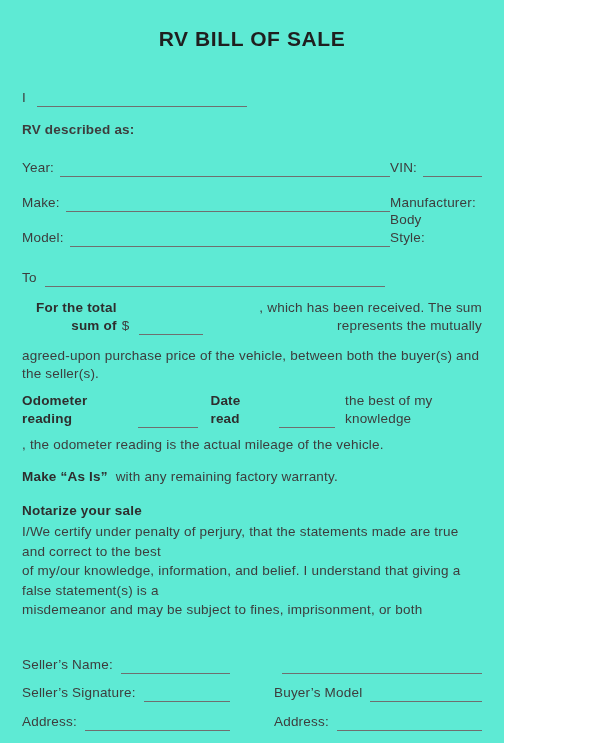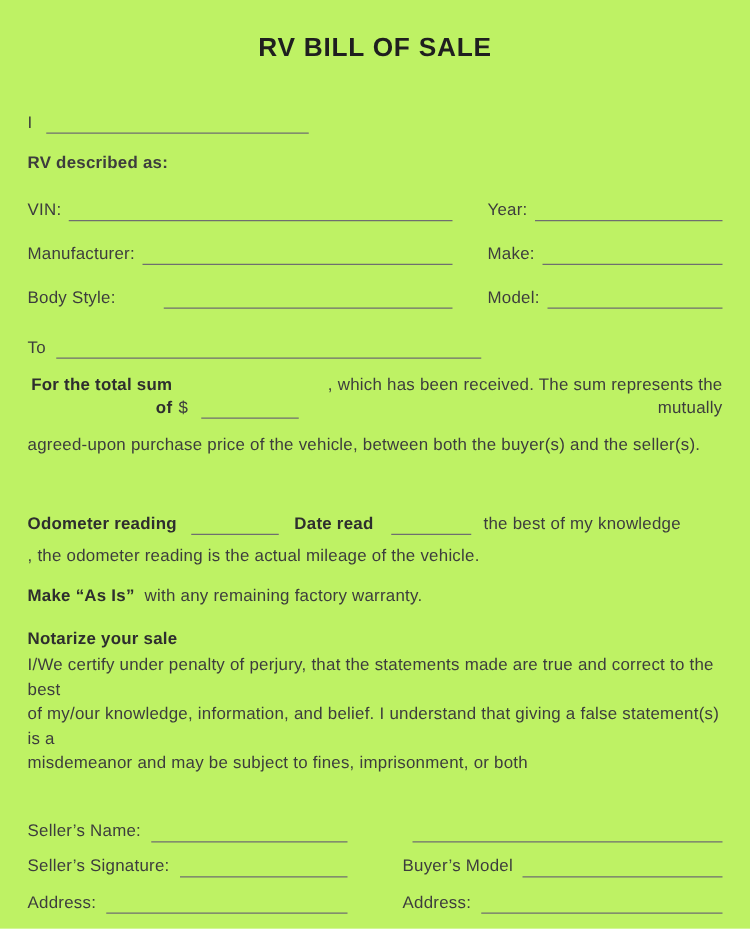--- a/index.html
+++ b/index.html
@@ -5,21 +5,21 @@
   * { margin: 0; padding: 0; box-sizing: border-box; }
   html, body { width: 600px; height: 743px; }
   body {
     background: #ffffff;
     font-family: "Liberation Sans", "DejaVu Sans", sans-serif;
     font-size: 13.5px;
     color: #3d3d3d;
     letter-spacing: 0.2px;
     overflow: hidden;
   }
-  .page { width: 600px; height: 743px; padding: 0 22px; background: #bef264; }
+  .page { width: 504px; height: 743px; padding: 0 22px; background: #5eead4; }
   .title {
     padding-top: 27px;
     text-align: center;
     font-size: 21px;
     font-weight: bold;
     color: #1f1f1f;
     letter-spacing: 0.6px;
   }
   .row { display: flex; align-items: flex-end; height: 18px; line-height: 18px; }
   .bl {
@@ -81,46 +81,46 @@
 
   <div class="title">RV BILL OF SALE</div>
 
   <div class="row intro">
     <span>I</span>
     <span class="bl"></span>
   </div>
   <div class="described">RV described as:</div>
 
   <div class="vehicle-grid">
+    <div class="cell rt">
+      <div class="row">
+        <span>Year:</span>
+        <span class="bl grow"></span>
+      </div>
+      <div class="row">
+        <span>Make:</span>
+        <span class="bl grow"></span>
+      </div>
+      <div class="row last">
+        <span>Model:</span>
+        <span class="bl grow"></span>
+      </div>
+    </div>
     <div class="cell">
       <div class="row">
         <span>VIN:</span>
         <span class="bl grow"></span>
       </div>
       <div class="row">
         <span>Manufacturer:</span>
         <span class="bl grow"></span>
       </div>
       <div class="row last">
         <span>Body Style:</span>
         <span class="bl grow gap-lg"></span>
-      </div>
-    </div>
-    <div class="cell rt">
-      <div class="row">
-        <span>Year:</span>
-        <span class="bl grow"></span>
-      </div>
-      <div class="row">
-        <span>Make:</span>
-        <span class="bl grow"></span>
-      </div>
-      <div class="row last">
-        <span>Model:</span>
-        <span class="bl grow"></span>
       </div>
     </div>
   </div>
 
   <div class="row to-row">
     <span>To</span>
     <span class="bl"></span>
   </div>
 
   <div class="row sum-row">

